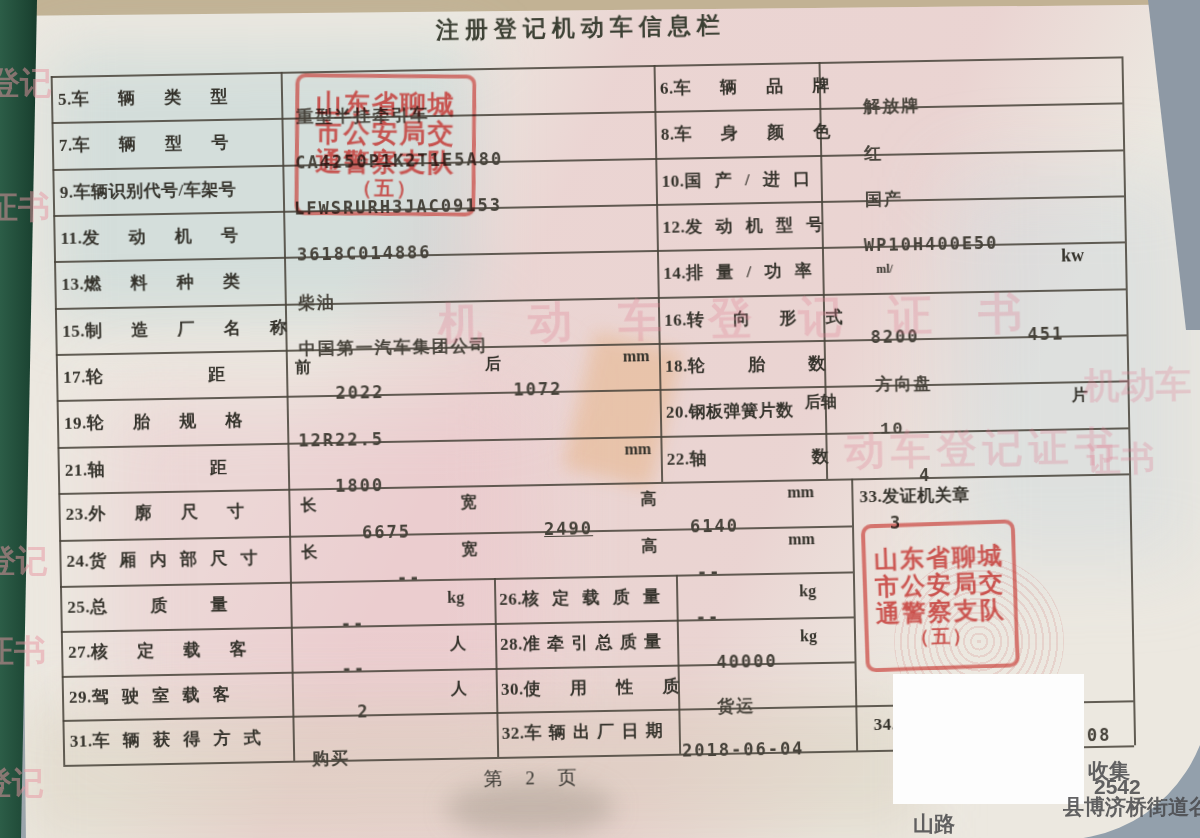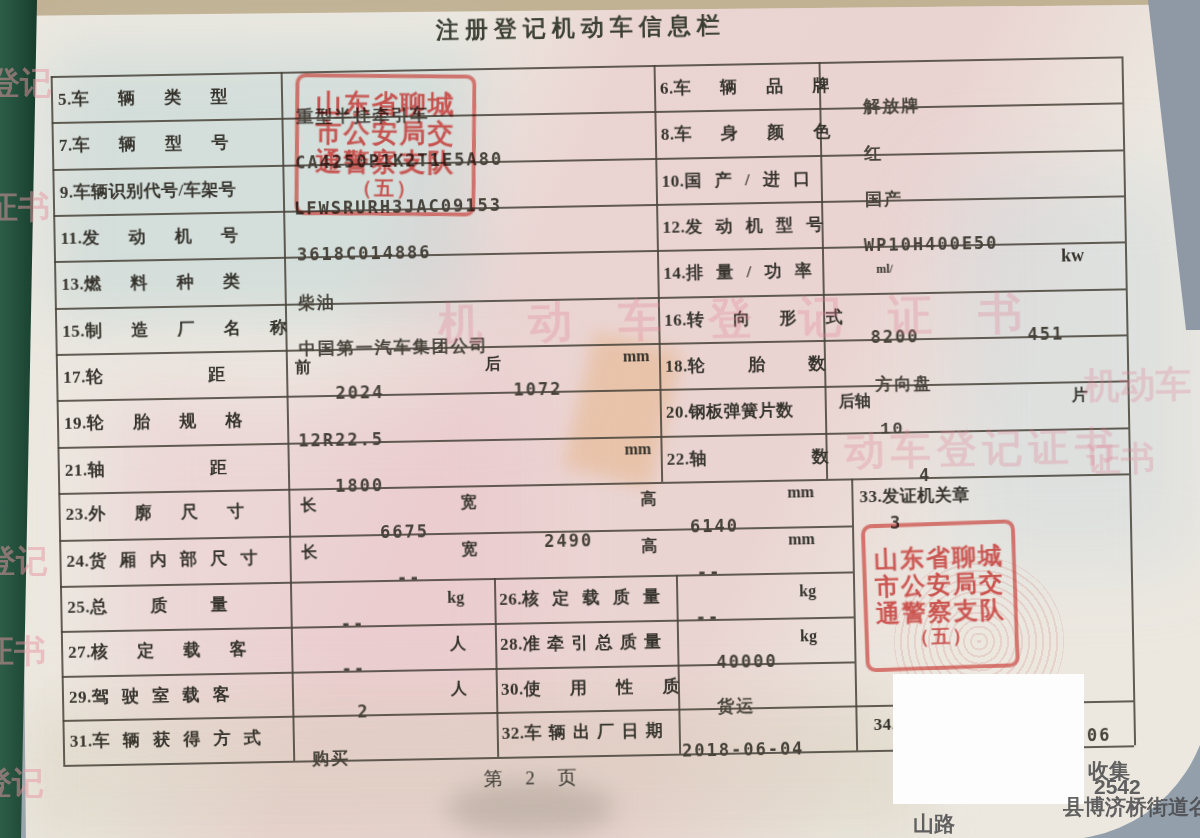--- a/index.html
+++ b/index.html
@@ -134,57 +134,57 @@
     <div class="unit" style="left:415px;top:481px;">宽</div>
     <div class="unit" style="left:595px;top:481px;">高</div>
     <div class="unit" style="left:742px;top:478px;">mm</div>
     <div class="unit" style="left:400px;top:530px;">kg</div>
     <div class="unit" style="left:752px;top:530px;">kg</div>
     <div class="unit" style="left:402px;top:575px;">人</div>
     <div class="unit" style="left:752px;top:575px;">kg</div>
     <div class="unit" style="left:402px;top:620px;">人</div>
     <div class="unit" style="left:835px;top:211px;font-size:12px;">ml/</div>
     <div class="unit" style="left:1020px;top:198px;font-size:18px;text-align:center;">kw</div>
-    <div class="unit" style="left:795px;top:340px;">后轴</div>
+    <div class="unit" style="left:761px;top:340px;">后轴</div>
     <div class="unit" style="left:1028px;top:338px;">片</div>
 
     <div class="val" style="left:258px;top:44px;">重型半挂牵引车</div>
     <div class="val" style="left:825px;top:44px;">解放牌</div>
     <div class="val" style="left:256px;top:91px;">CA4250P1K2T1E5A80</div>
     <div class="val" style="left:825px;top:91px;">红</div>
     <div class="val" style="left:254px;top:137px;">LFWSRURH3JAC09153</div>
     <div class="val" style="left:825px;top:137px;">国产</div>
     <div class="val" style="left:256px;top:183px;">3618C014886</div>
     <div class="val" style="left:823px;top:184px;">WP10H400E50</div>
     <div class="val" style="left:256px;top:230px;">柴油</div>
     <div class="val" style="left:828px;top:276px;">8200</div>
     <div class="val" style="left:985px;top:276px;">451</div>
     <div class="val" style="left:256px;top:276px;">中国第一汽车集团公司</div>
     <div class="val" style="left:832px;top:322px;">方向盘</div>
-    <div class="val" style="left:292px;top:322px;">2024</div>
+    <div class="val" style="left:292px;top:322px;">2022</div>
     <div class="val" style="left:470px;top:322px;">1072</div>
     <div class="val" style="left:836px;top:369px;font-family:Liberation Mono, monospace;">10</div>
     <div class="val" style="left:254px;top:369px;">12R22.5</div>
     <div class="val" style="left:874px;top:415px;">4</div>
     <div class="val" style="left:290px;top:415px;">1800</div>
     <div class="val" style="left:844px;top:462px;">3</div>
-    <div class="val" style="left:334px;top:462px;">6675</div>
-    <div class="val" style="left:498px;top:474px;">2490</div>
+    <div class="val" style="left:316px;top:462px;">6675</div>
+    <div class="val" style="left:498px;top:462px;text-decoration:underline;">2490</div>
     <div class="val" style="left:644px;top:462px;">6140</div>
     <div class="val" style="left:350px;top:508px;">--</div>
     <div class="val" style="left:650px;top:508px;">--</div>
     <div class="val" style="left:293px;top:553px;">--</div>
     <div class="val" style="left:648px;top:553px;">--</div>
     <div class="val" style="left:293px;top:598px;">--</div>
     <div class="val" style="left:668px;top:598px;">40000</div>
     <div class="val" style="left:308px;top:641px;">2</div>
     <div class="val" style="left:668px;top:641px;">货运</div>
     <div class="val" style="left:262px;top:686px;">购买</div>
     <div class="val" style="left:632px;top:686px;">2018-06-04</div>
-    <div class="val" style="left:1037px;top:678px;">06</div>
+    <div class="val" style="left:1037px;top:678px;">08</div>
 
     <div class="stamp" style="left:256px;top:14px;width:173px;height:134px;transform:rotate(1.5deg);">
       <span style="font-size:26px;">山东省聊城</span>
       <span style="font-size:26px;">市公安局交</span>
       <span style="font-size:26px;">通警察支队</span>
       <span style="font-size:20px;">（五）</span>
     </div>
     <div class="stamp" style="left:816px;top:472px;width:146px;height:140px;transform:rotate(-1deg);">
       <span style="font-size:24px;">山东省聊城</span>
       <span style="font-size:24px;">市公安局交</span>

